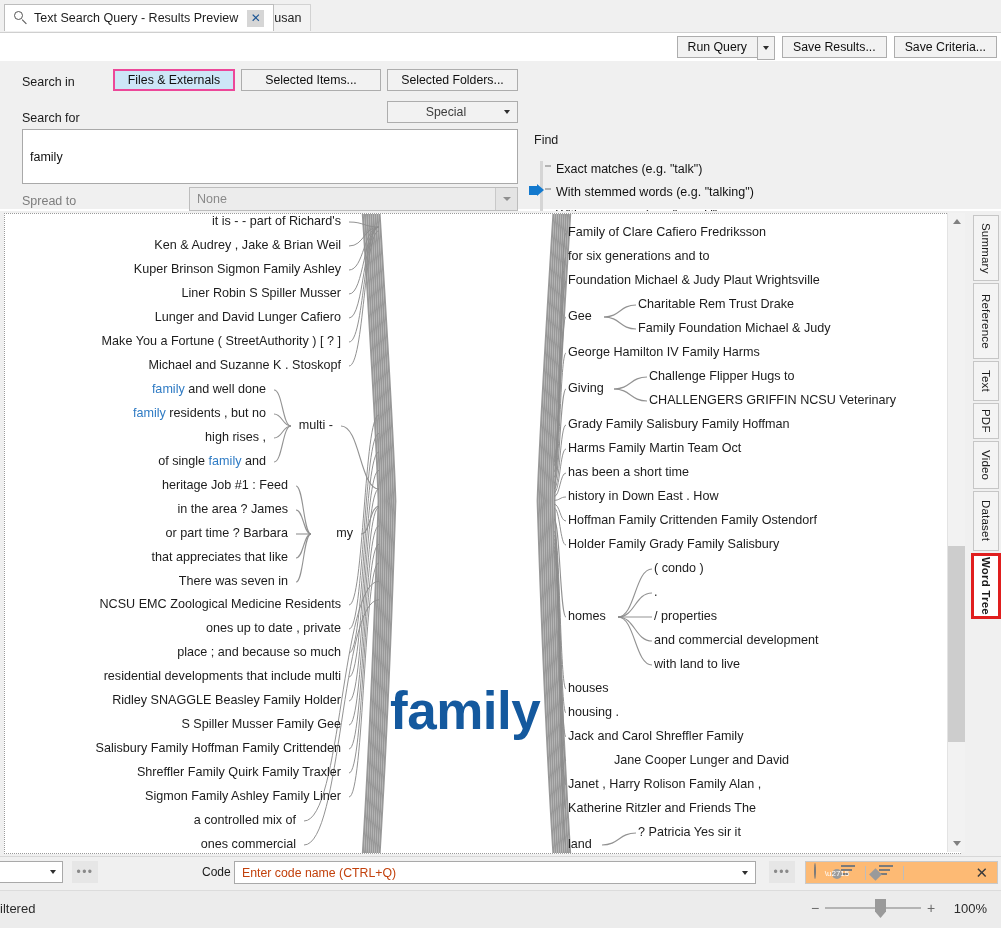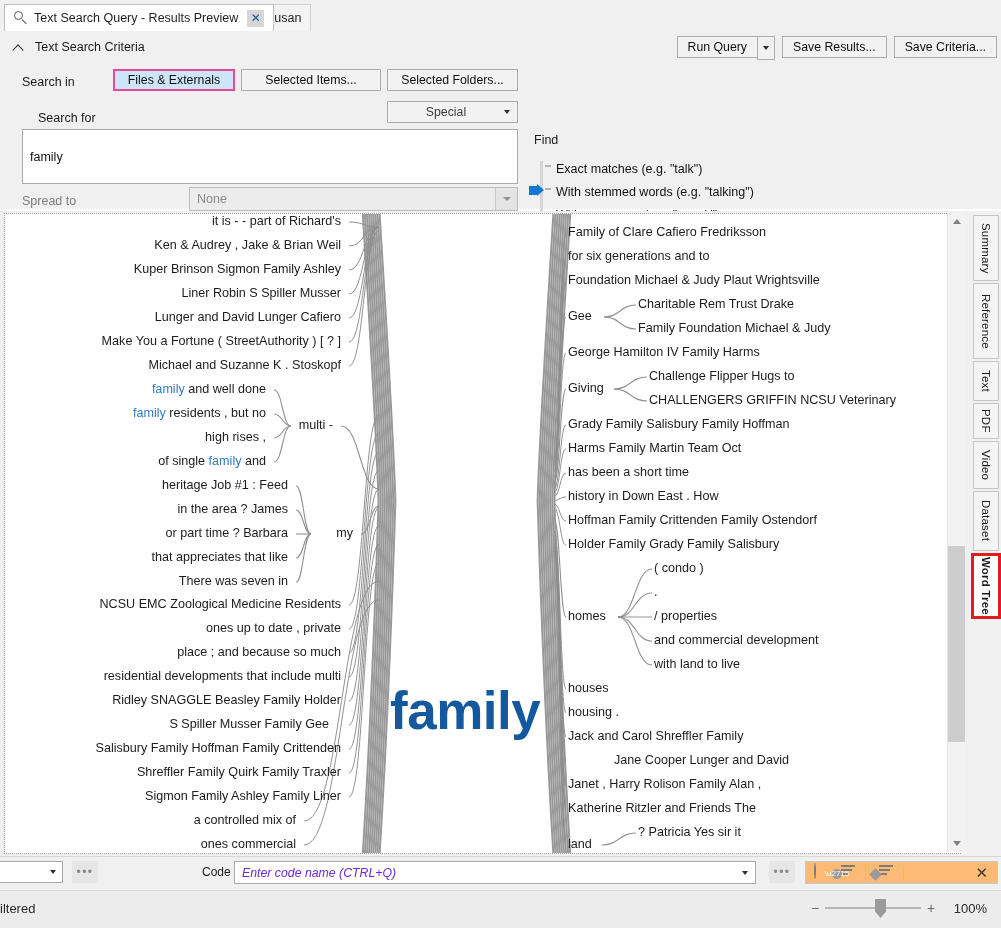--- a/index.html
+++ b/index.html
@@ -206,21 +206,21 @@
     position:absolute;height:22px;width:26px;box-sizing:border-box;background:#e6e6e6;
     border:1px solid #e6e6e6;display:flex;align-items:center;justify-content:center;
     color:#8a8a8a;letter-spacing:1.5px;font-size:12px;cursor:pointer;
   }
   .codeto-lbl{position:absolute;left:172px;top:865px;font-size:12px;color:#1a1a1a;margin-left:30px;}
   .codeto-input{
     position:absolute;left:234px;top:861px;width:522px;height:23px;box-sizing:border-box;
     background:#fff;border:1px solid #a9a9a9;display:flex;align-items:center;
   }
   .codeto-input .ph{
-    flex:1;padding-left:7px;font-style:italic;color:#6d28d9;font-size:12.3px;
+    flex:1;padding-left:7px;color:#c2410c;font-size:12.3px;
   }
   .codeto-input .car{margin-right:7px;}
   .iconbox{
     position:absolute;left:805px;top:861px;width:193px;height:23px;box-sizing:border-box;
     background:#fdba74;border:1px solid #c9c9c9;display:flex;align-items:center;
   }
   .cicon{width:22px;height:18px;position:relative;flex:none;margin-left:5px;}
   .circ{width:15px;height:15px;border:1.6px solid #7b7b7b;border-radius:50%;margin-left:3px;margin-top:1px;}
   .barsico{position:relative;width:20px;height:16px;margin-left:3px;margin-top:1px;}
   .barsico s{position:absolute;left:0;height:2.3px;background:#7b7b7b;text-decoration:none;}
@@ -263,24 +263,20 @@
         </span>
       <span class="lbl">Text Search Query - Results Preview</span>
       <span class="tab-close">✕</span>
     </div>
     <div class="tab inactive">
       <span class="ico-doc"></span>
       <span class="lbl">Susan</span>
     </div>
   </div>
 
-  <div class="criteria-bar">
-    <span class="chev"></span>
-    <span class="criteria-title">Text Search Criteria</span>
-  </div>
 
   <div class="topbtns">
     <div class="split">
       <div class="btn">
           <span>Run Query</span>
         </div>
       <div class="arrowbtn">
           <span class="caret"></span>
         </div>
     </div>
@@ -299,21 +295,21 @@
     <div class="segbtn sel" style="left:113px;top:71px;width:122px;margin-top:-63px;">
       <span>Files &amp; Externals</span>
     </div>
     <div class="segbtn" style="left:241px;top:8px;width:140px;">
       <span>Selected Items...</span>
     </div>
     <div class="segbtn" style="left:387px;top:8px;width:131px;">
       <span>Selected Folders...</span>
     </div>
 
-    <span class="lbl-static" style="left:22px;top:50px;margin-left:16px;">Search for</span>
+    <span class="lbl-static" style="left:22px;top:50px;">Search for</span>
 
     <div class="dropbtn" style="left:387px;top:40px;width:131px;">
       <span class="txt">Special</span>
       <span class="car caret"></span>
     </div>
 
     <input class="searchbox" style="left: 22px; top: 68px; width: 496px; height: 55px;" value="family">
 
     <span class="lbl-static lbl-dim" style="left:22px;top:133px;">Spread to</span>
     <div class="spreadbox" style="left:189px;top:126px;width:329px;height:24px;">
@@ -448,21 +444,21 @@
         <div class="tree-txt r" style="left: 283px; top: 264px;">heritage Job #1 : Feed</div>
         <div class="tree-txt r" style="left: 283px; top: 288px;">in the area ? James</div>
         <div class="tree-txt r" style="left: 283px; top: 312px;">or part time ? Barbara</div>
         <div class="tree-txt r" style="left: 283px; top: 336px;">that appreciates that like</div>
         <div class="tree-txt r" style="left: 283px; top: 360px;">There was seven in</div>
         <div class="tree-txt r" style="left: 336px; top: 383px;">NCSU EMC Zoological Medicine Residents</div>
         <div class="tree-txt r" style="left: 336px; top: 407px;">ones up to date , private</div>
         <div class="tree-txt r" style="left: 336px; top: 431px;">place ; and because so much</div>
         <div class="tree-txt r" style="left: 336px; top: 455px;">residential developments that include multi</div>
         <div class="tree-txt r" style="left: 336px; top: 479px;">Ridley SNAGGLE Beasley Family Holder</div>
-        <div class="tree-txt r" style="left: 324px; top: 503px;">S Spiller Musser Family Gee</div>
+        <div class="tree-txt r" style="left: 336px; top: 503px;">S Spiller Musser Family Gee</div>
         <div class="tree-txt r" style="left: 336px; top: 527px;">Salisbury Family Hoffman Family Crittenden</div>
         <div class="tree-txt r" style="left: 336px; top: 551px;">Shreffler Family Quirk Family Traxler</div>
         <div class="tree-txt r" style="left: 336px; top: 575px;">Sigmon Family Ashley Family Liner</div>
         <div class="tree-txt r" style="left: 291px; top: 599px;">a controlled mix of</div>
         <div class="tree-txt r" style="left: 291px; top: 623px;">ones commercial</div>
         <div class="tree-txt r" style="left: 328px; top: 204px;">multi -</div>
         <div class="tree-txt r" style="left: 348px; top: 312px;">my</div>
         <div class="tree-txt" style="left: 563px; top: 11px;">Family of Clare Cafiero Fredriksson</div>
         <div class="tree-txt" style="left: 563px; top: 35px;">for six generations and to</div>
         <div class="tree-txt" style="left: 563px; top: 59px;">Foundation Michael &amp; Judy Plaut Wrightsville</div>

